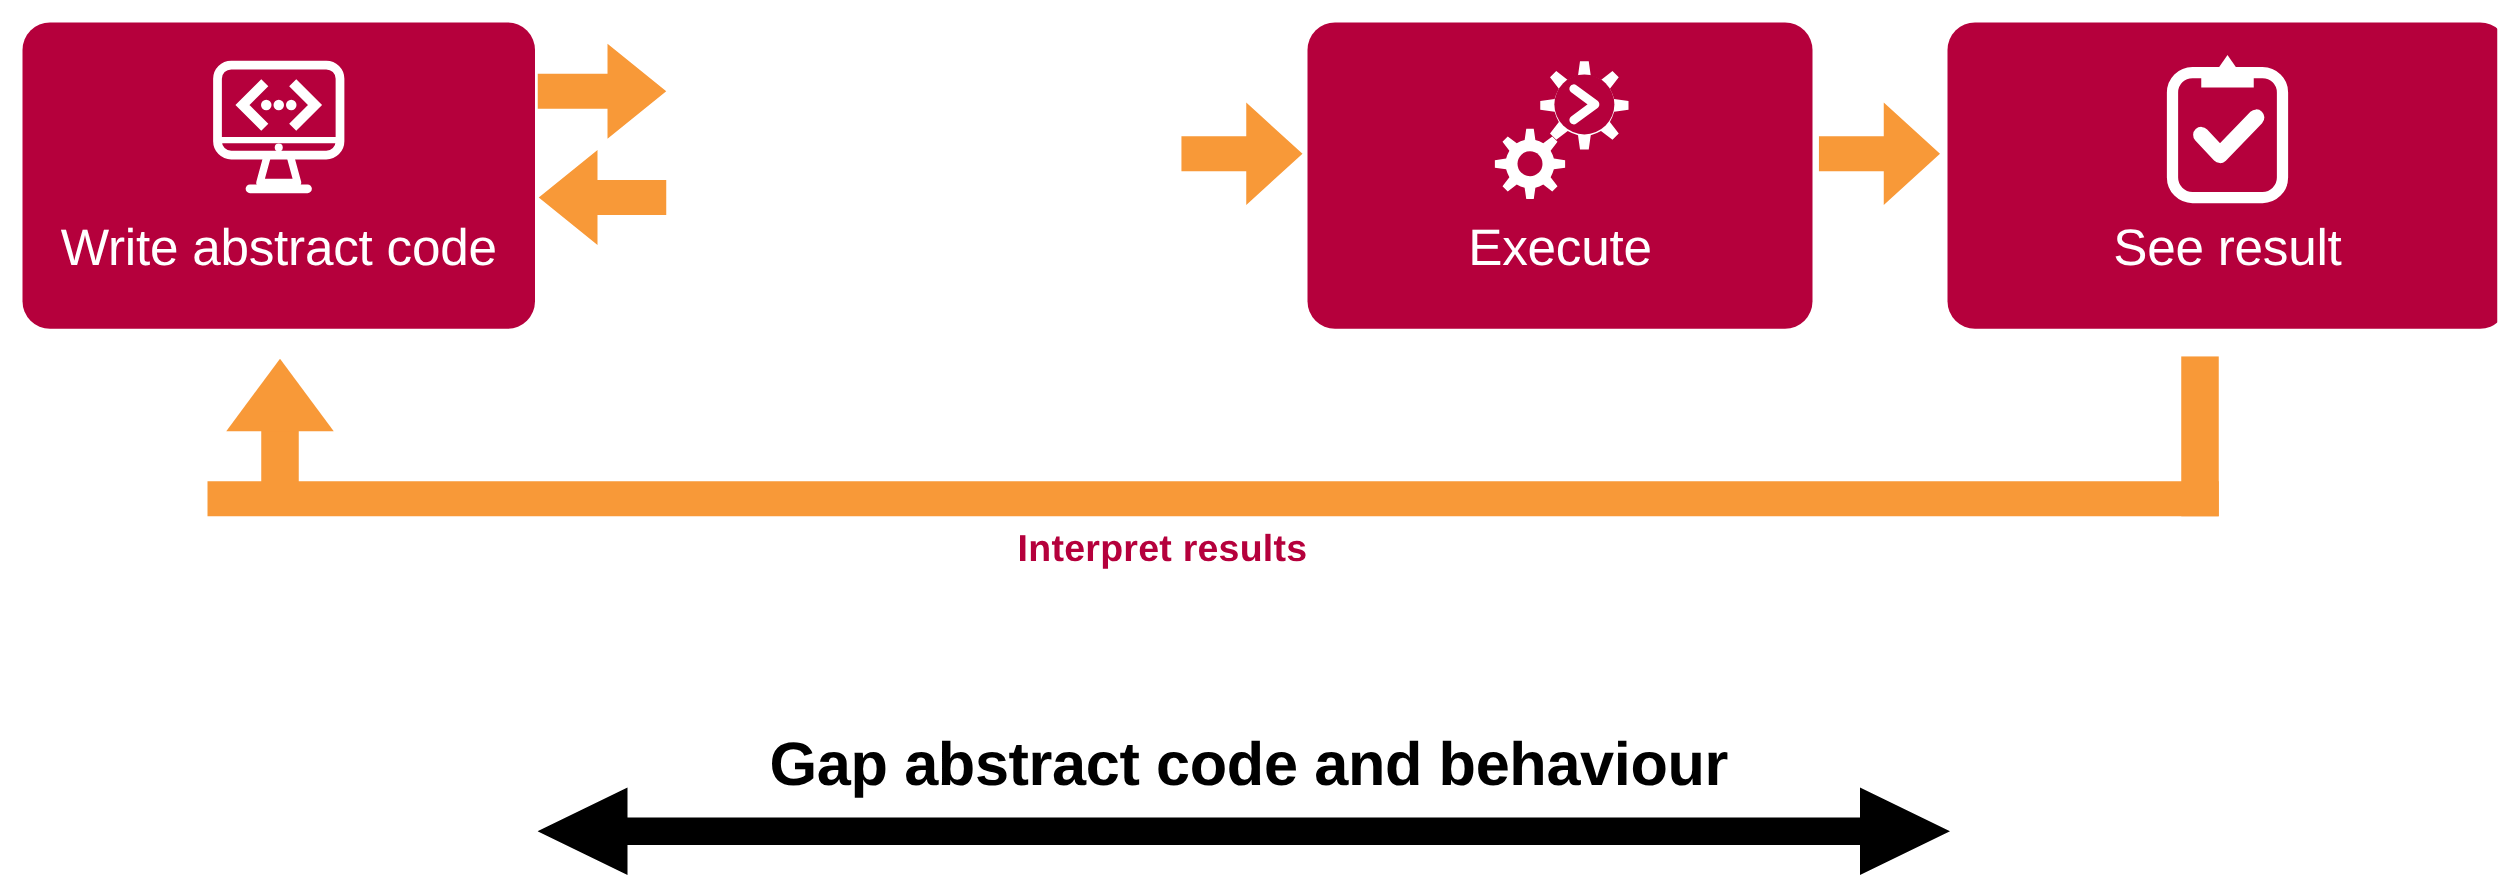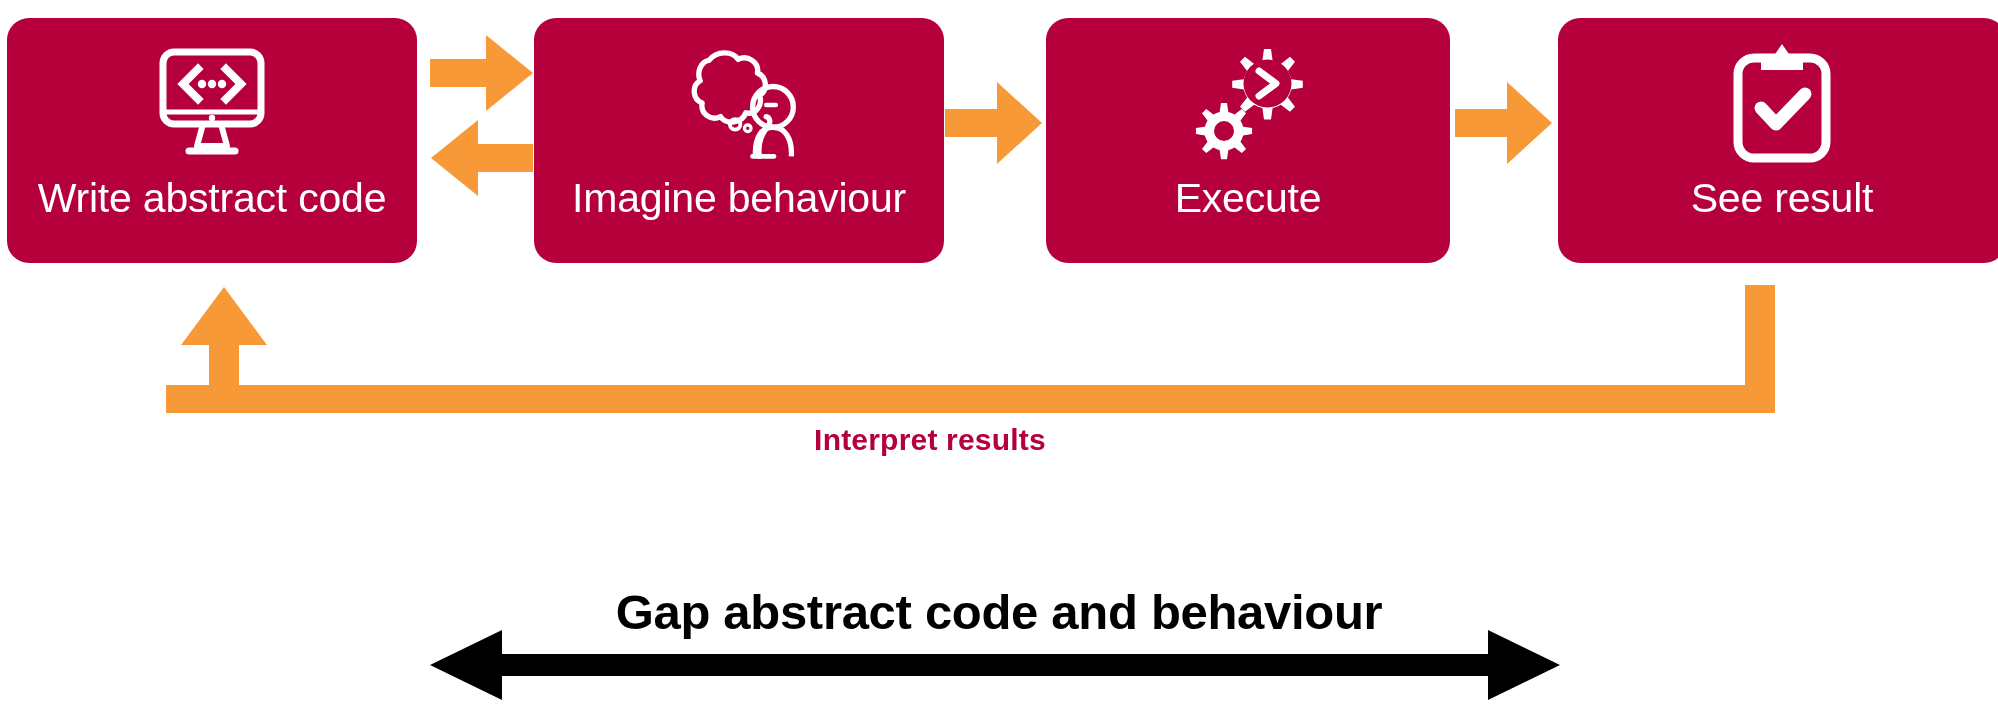--- a/index.html
+++ b/index.html
@@ -43,21 +43,21 @@
   .proc-label {
     color: #ffffff;
     font-size: 41px;
     font-weight: 400;
     line-height: 1;
     margin-top: 4px;
     white-space: nowrap;
     letter-spacing: -0.2px;
   }
 
-  #box-1 { left: 7px;   width: 410px; }
+  #box-1 { left: 18px;   width: 410px; }
   #box-2 { left: 534px;  width: 410px; }
   #box-3 { left: 1046px; width: 404px; }
   #box-4 { left: 1558px; width: 448px; }
 
   
   .flow-arrow {
     position: absolute;
   }
   .flow-arrow svg { display: block; }
 
@@ -123,42 +123,20 @@
         <path d="M45 23 L30 38 L45 53" stroke="#ffffff" stroke-width="8" fill="none" stroke-linecap="square" stroke-linejoin="miter"></path>
         <path d="M73 23 L88 38 L73 53" stroke="#ffffff" stroke-width="8" fill="none" stroke-linecap="square" stroke-linejoin="miter"></path>
         <circle cx="49" cy="38" r="4.2" fill="#ffffff"></circle>
         <circle cx="59" cy="38" r="4.2" fill="#ffffff"></circle>
         <circle cx="69" cy="38" r="4.2" fill="#ffffff"></circle>
       </svg>
     </div>
     <div class="proc-label">Write abstract code</div>
   </div>
 
-  <div class="proc-box" id="box-2">
-    <div class="proc-icon">
-      <svg width="134" height="118" viewBox="0 0 134 118" fill="none">
-
-        <path d="M36 14 C44 4 60 4 66 13 C76 8 88 16 86 27
-                 C96 31 97 45 88 50 C92 60 84 71 74 68
-                 C70 79 54 81 48 72 C38 77 27 69 29 58
-                 C19 54 18 40 27 35 C23 26 28 15 36 14 Z" stroke="#ffffff" stroke-width="5.5" fill="none" stroke-linejoin="round"></path>
-        <circle cx="63" cy="80" r="5.4" stroke="#ffffff" stroke-width="4" fill="none"></circle>
-        <circle cx="76" cy="84" r="3.4" stroke="#ffffff" stroke-width="3.4" fill="none"></circle>
-
-        <circle cx="102" cy="62" r="21" stroke="#ffffff" stroke-width="5.5" fill="none"></circle>
-        <path d="M95 60 H105" stroke="#ffffff" stroke-width="4.5" stroke-linecap="round"></path>
-
-        <path d="M84 113 C83 94 90 83 102 83 C114 83 122 94 121 113" stroke="#ffffff" stroke-width="5.5" fill="none"></path>
-
-        <path d="M88 113 C86 100 90 90 97 82 C100 78 99 73 95 72" stroke="#ffffff" stroke-width="5.5" fill="none" stroke-linecap="round"></path>
-        <path d="M81 113 H103" stroke="#ffffff" stroke-width="5" stroke-linecap="round"></path>
-      </svg>
-    </div>
-    <div class="proc-label">Imagine behaviour</div>
-  </div>
 
   <div class="proc-box" id="box-3">
     <div class="proc-icon">
       <svg width="124" height="118" viewBox="0 0 124 118" fill="none">
 
         <g fill="#ffffff">
           <path d="M78 4 l7 0 1.6 11.5 a34 34 0 0 1 8.2 3.4 l9.2-7.1 5 5 -7.1 9.2
                    a34 34 0 0 1 3.4 8.2 l11.5 1.6 0 7 -11.5 1.6 a34 34 0 0 1 -3.4 8.2
                    l7.1 9.2 -5 5 -9.2-7.1 a34 34 0 0 1 -8.2 3.4 l-1.6 11.5 -7 0
                    -1.6-11.5 a34 34 0 0 1 -8.2-3.4 l-9.2 7.1 -5-5 7.1-9.2

